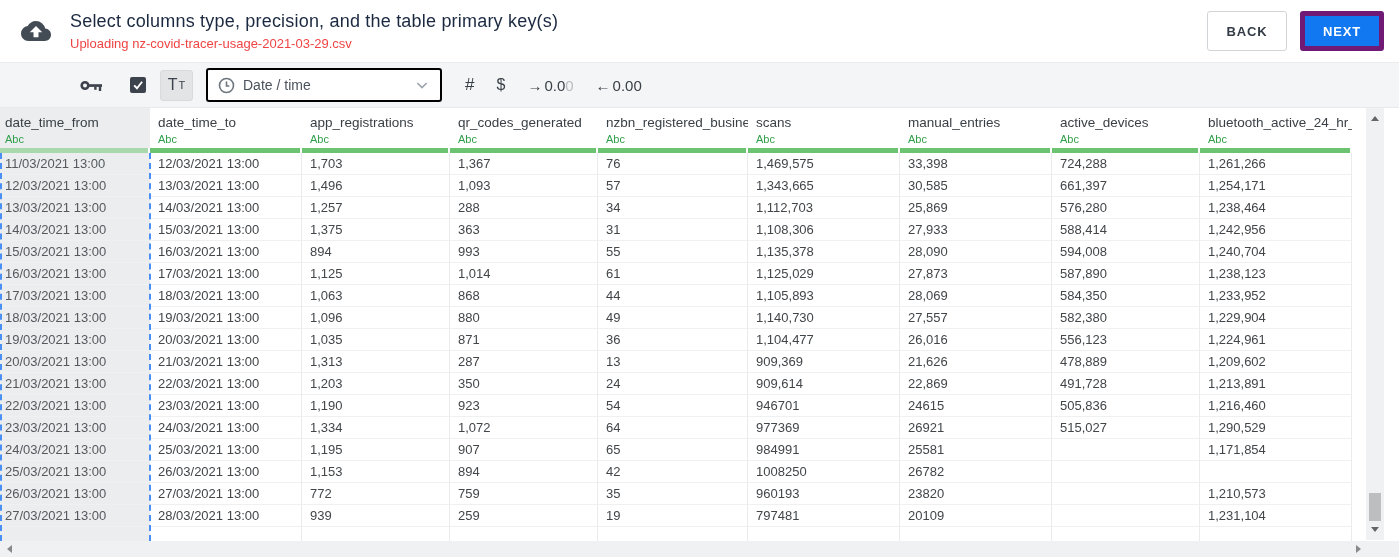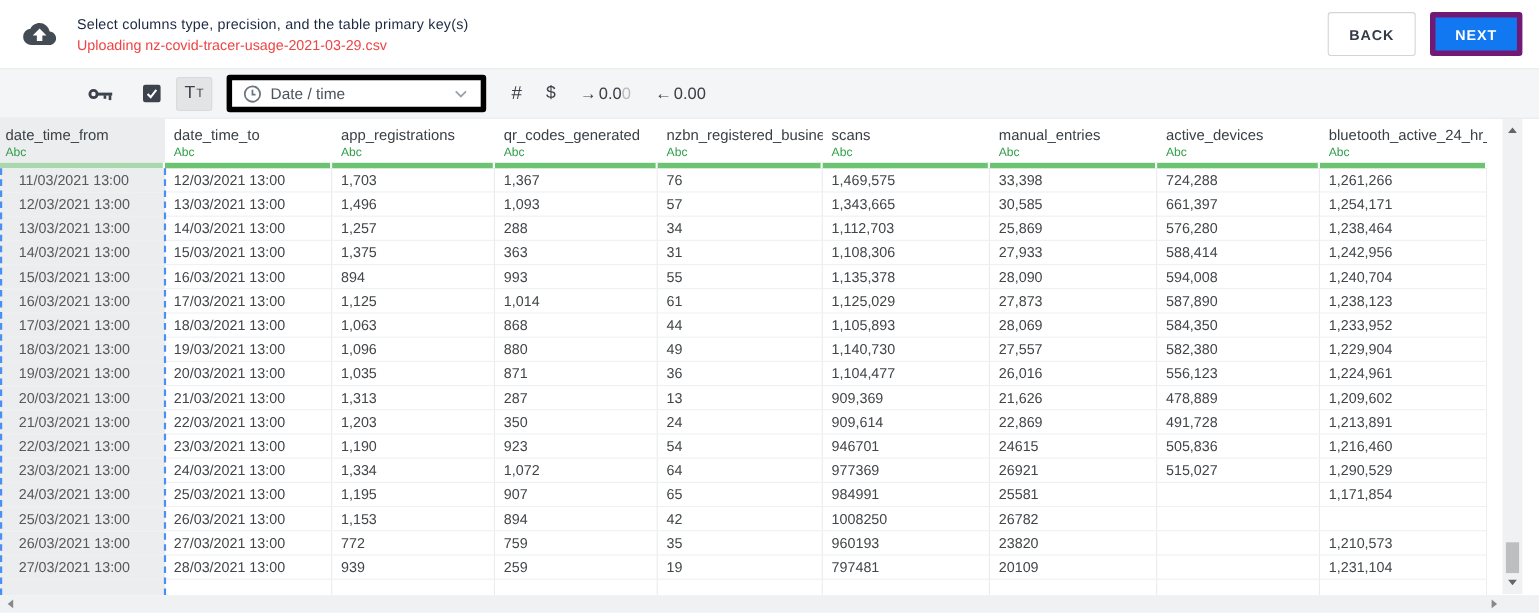--- a/index.html
+++ b/index.html
@@ -5,21 +5,21 @@
   * { box-sizing: border-box; margin: 0; padding: 0; }
   html, body { width: 1399px; height: 560px; overflow: hidden; }
   body { font-family: "Liberation Sans", sans-serif; background: #ffffff; }
   .app { position: relative; width: 1399px; height: 560px; background: #fff; overflow: hidden; }
 
   
   .page-header { position: absolute; top: 0; left: 0; width: 1399px; height: 62px;
     display: flex; align-items: center; background: #fff; }
   .cloud-icon { margin-left: 21px; width: 32px; height: 32px; display: flex; align-items: center; }
   .title-block { margin-left: 17px; }
-  .page-title { font-size: 13px; font-weight: 500; color: #1b2940; letter-spacing: .2px; }
+  .page-title { font-size: 18px; font-weight: 500; color: #1b2940; letter-spacing: .2px; }
   .page-subtitle { margin-top: 4px; font-size: 13px; color: #ef4444; }
   .header-buttons { margin-left: auto; margin-right: 15px; display: flex; gap: 13px; }
   .btn { height: 40px; border-radius: 3px; font-size: 13px; font-weight: 700;
     letter-spacing: .8px; display: flex; align-items: center; justify-content: center;
     cursor: pointer; font-family: "Liberation Sans", sans-serif; }
   .btn-back { width: 80px; background: #fff; border: 1px solid #d2d5d8; color: #333b46; }
   .btn-next { width: 84px; background: #1278f2; border: 5px solid #701a75; color: #fff; }
 
   
   .toolbar { position: absolute; top: 62px; left: 0; width: 1399px; height: 46px;
@@ -27,21 +27,21 @@
     display: flex; align-items: center; }
   .key-wrap { margin-left: 80px; display: flex; align-items: center; }
   .checkbox { margin-left: 27px; width: 16px; height: 16px; background: #3d434d;
     border-radius: 2px; display: flex; align-items: center; justify-content: center; }
   .tt-btn { margin-left: 14px; width: 33px; height: 31px; background: #e2e4e6;
     border: 1px solid #d8dadc; border-radius: 3px; display: flex; align-items: center;
     justify-content: center; color: #3d434d; }
   .tt-big { font-size: 16px; font-weight: 500; }
   .tt-small { font-size: 11px; font-weight: 500; margin-left: 1px; }
   .type-dropdown { margin-left: 13px; width: 236px; height: 34px; background: #fff;
-    border: 5px solid #000000; border-radius: 3px; display: flex; align-items: center;
+    border: 2px solid #000000; border-radius: 3px; display: flex; align-items: center;
     padding: 0 10px; }
   .type-dropdown .dd-label { margin-left: 8px; font-size: 14px; color: #4a525b; }
   .dd-chevron { margin-left: auto; display: flex; }
   .tb-glyph { color: #3a4047; font-weight: 500; }
   .glyph-hash { margin-left: 23px; font-size: 17px; }
   .glyph-dollar { margin-left: 22px; font-size: 16px; }
   .dec-btn { margin-left: 22px; font-size: 15px; color: #3a4047; display: flex; align-items: center; }
   .dec-btn .arrow { margin-right: 2px; font-size: 15px; }
   .dec-faded { color: #b7bbc0; }
 
@@ -53,21 +53,21 @@
   .th .cname { font-size: 13.5px; color: #3a4046; white-space: nowrap; overflow: hidden; }
   .th .ctype { margin-top: 3px; font-size: 11px; color: #2f9e4a; }
   .th.sel { background: #ebedee; padding-left: 5px; }
   .underline-row { display: flex; height: 5px; }
   .ul { height: 5px; background: #6cc472; border-right: 2px solid #fff; }
   .ul.sel { background: #a9d8ad; }
   .tr { display: flex; height: 22px; }
   .td { font-size: 13px; color: #424649; line-height: 21px; padding-left: 8px;
     border-right: 1px solid #eaebec; border-bottom: 1px solid #eef0f1;
     white-space: nowrap; overflow: hidden; }
-  .td.selcol { background: #ebedee; color: #55595e; padding-left: 17px; }
+  .td.selcol { background: #ebedee; color: #55595e; padding-left: 5px; }
   .c0 { width: 150px; } .c1 { width: 152px; } .c2 { width: 148px; } .c3 { width: 148px; }
   .c4 { width: 150px; } .c5 { width: 152px; } .c6 { width: 152px; } .c7 { width: 148px; }
   .c8 { width: 152px; }
 
   
   .sel-dash { position: absolute; top: 153px; height: 388px; width: 0;
     border-left: 2px dashed #4a90f4; pointer-events: none; }
   .sel-dash.left { left: 0; }
   .sel-dash.right { left: 149px; }
 

